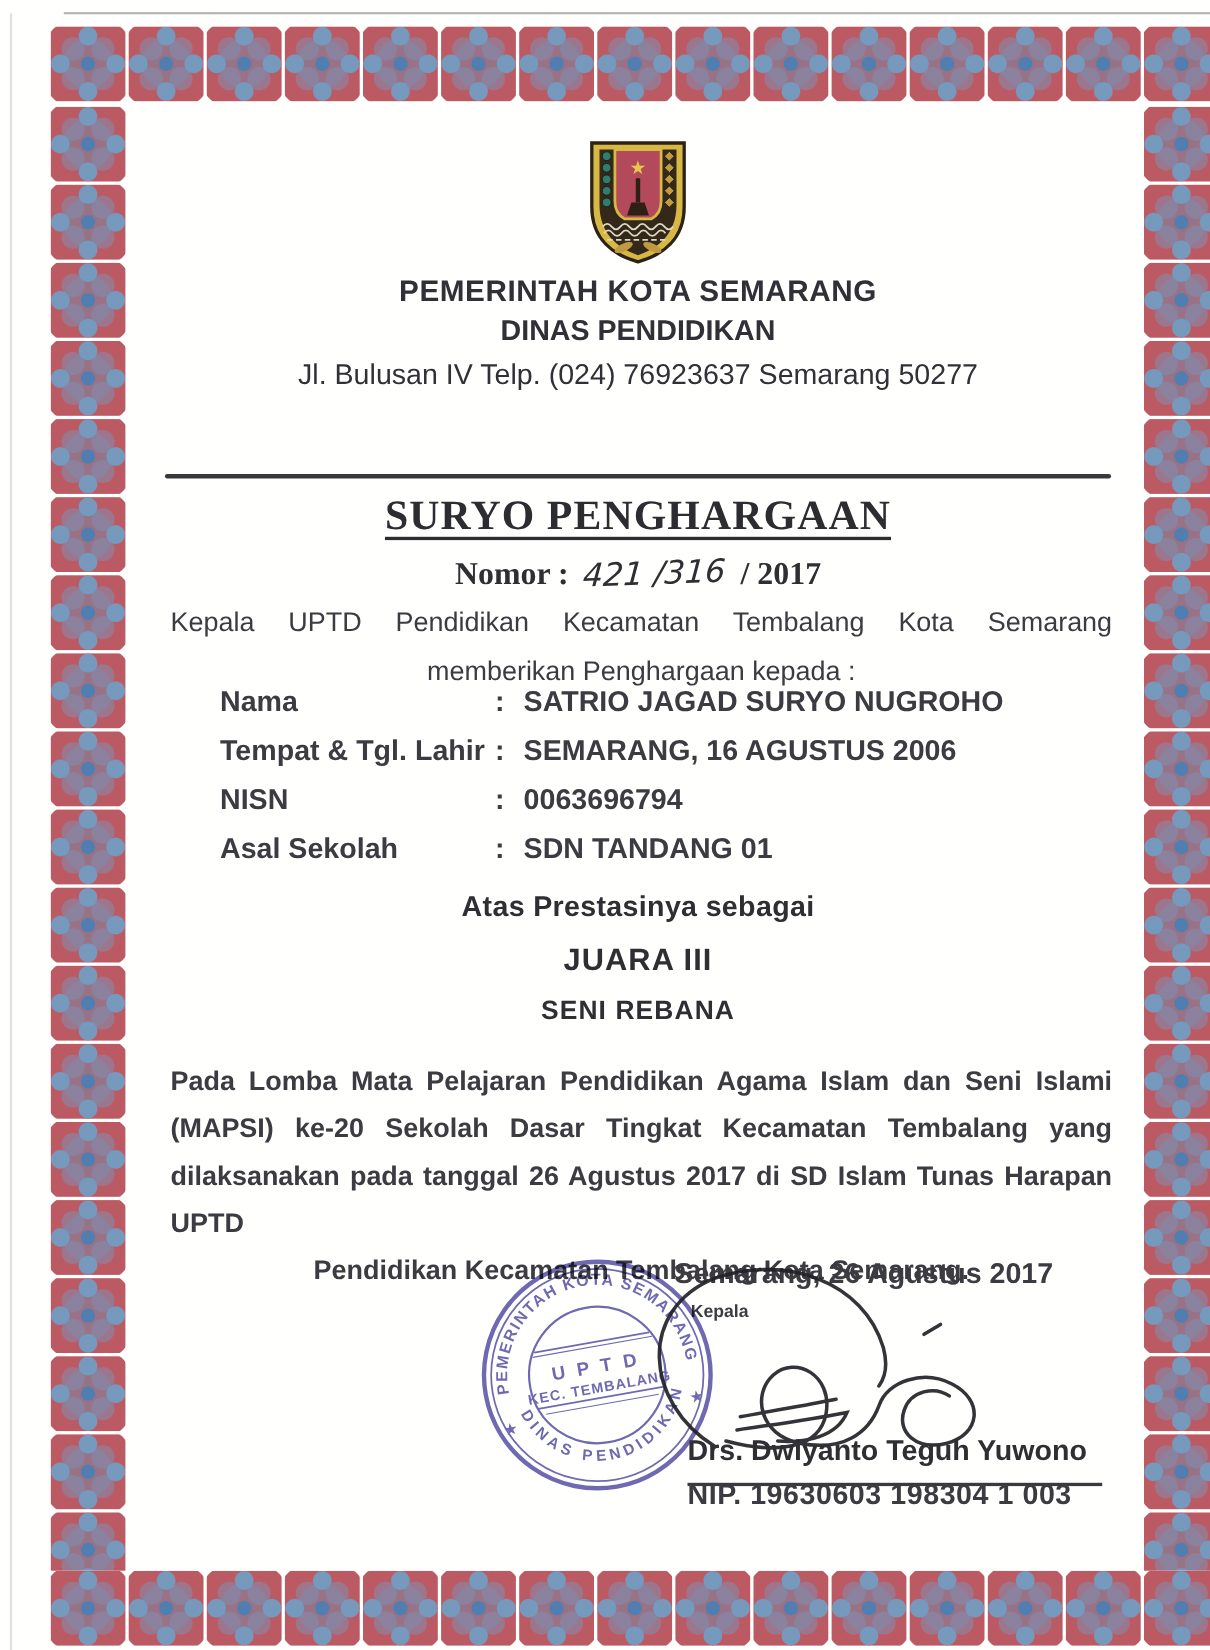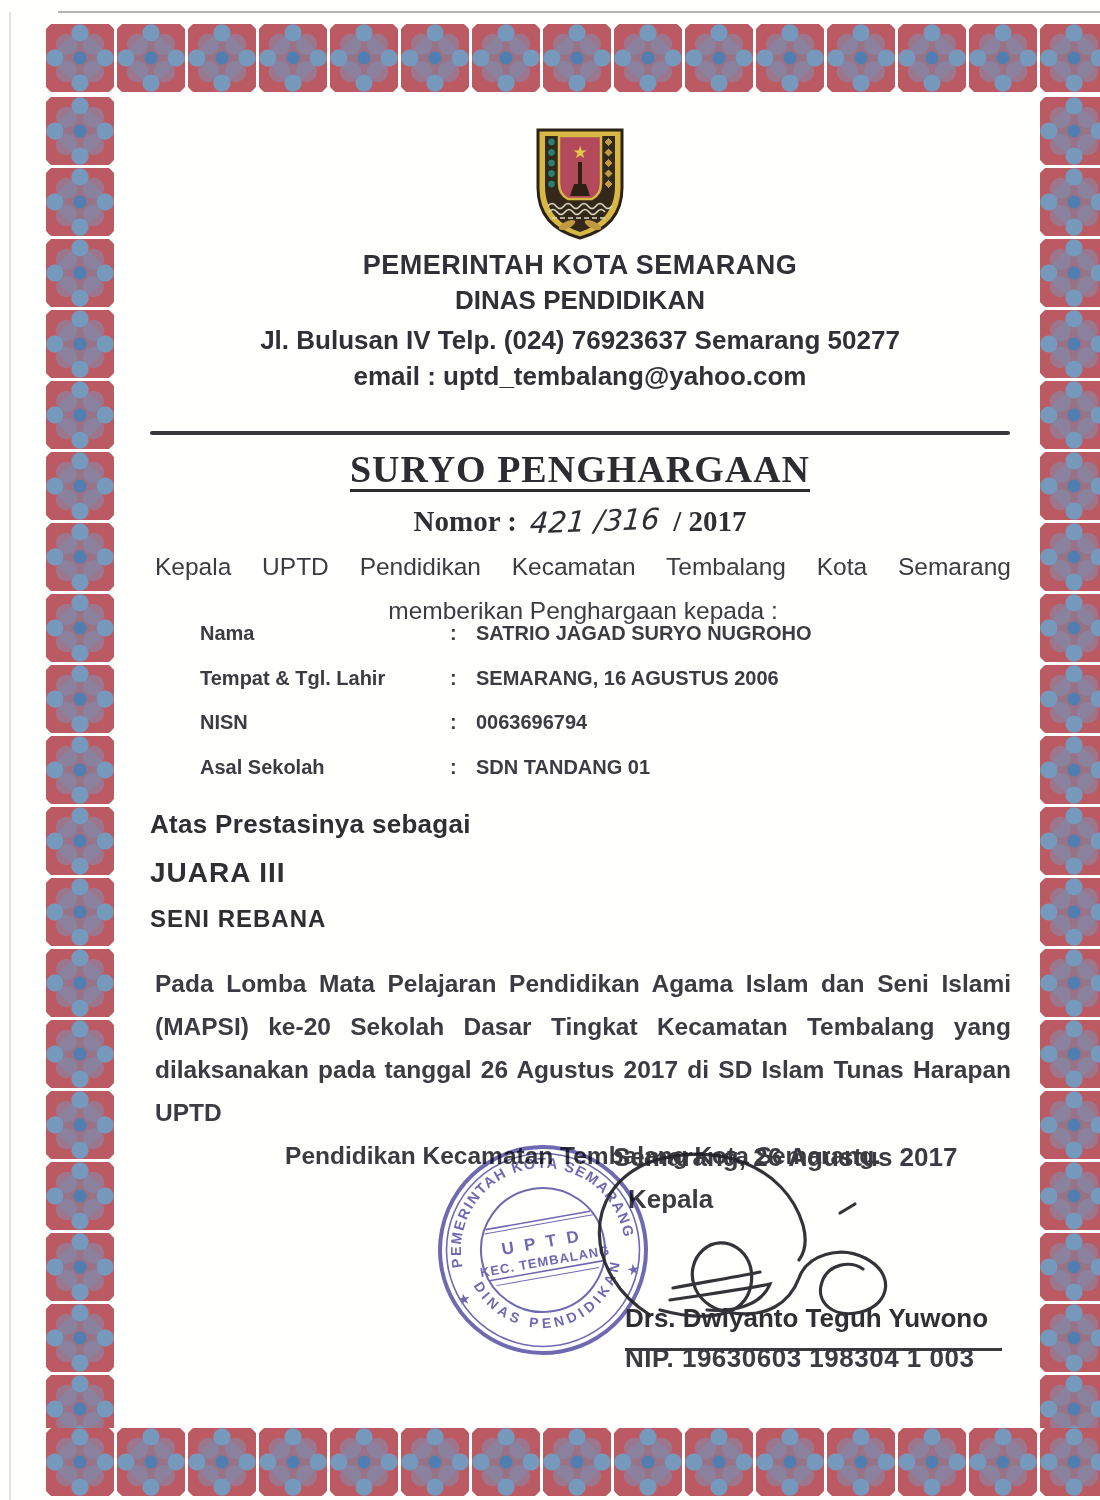--- a/index.html
+++ b/index.html
@@ -36,51 +36,51 @@
       radial-gradient(circle at 71% 29%, #c25862 0 24px, rgba(194,88,98,0) 25px),
       radial-gradient(circle at 29% 71%, #c25862 0 24px, rgba(194,88,98,0) 25px),
       radial-gradient(circle at 71% 71%, #c25862 0 24px, rgba(194,88,98,0) 25px);
   }
   
   .header{position:absolute;left:150px;top:126px;width:860px;text-align:center;color:#303036;}
   .logo{display:block;margin:0 auto 8px auto;}
   .h-line1{font-size:27px;font-weight:600;letter-spacing:.5px;}
   .h-line2{font-size:26px;font-weight:600;margin-top:4px;}
   .h-line3{font-size:30px;font-weight:800;letter-spacing:.3px;margin-top:3px;color:#27272b;}
-  .h-addr{font-size:26px;font-weight:700;margin-top:9px;}
+  .h-addr{font-size:26px;font-weight:400;margin-top:9px;}
   .h-email{font-size:26px;font-weight:600;margin-top:5px;}
   .rule{position:absolute;left:150px;top:431px;width:860px;height:4px;background:#38383c;border-radius:2px;}
   
   .title-block{position:absolute;left:150px;top:447px;width:860px;text-align:center;}
   .cert-title{
     font-family:"Liberation Serif", serif;font-size:38px;font-weight:700;letter-spacing:1px;color:#2c2c31;
     text-decoration:underline;text-underline-offset:7px;text-decoration-thickness:3px;
   }
   .nomor{margin-top:13px;font-family:"Liberation Serif", serif;font-size:29px;font-weight:700;color:#2e2e33;}
   .nomor-hand{
     font-family:"DejaVu Sans", sans-serif;font-style:italic;font-weight:400;font-size:29px;
     display:inline-block;transform:rotate(-2deg) skewX(-6deg);margin:0 6px;
   }
   
   .intro{position:absolute;left:155px;top:545px;width:856px;font-size:24.5px;font-weight:400;line-height:44px;}
   .jline{text-align:justify;text-align-last:justify;}
   .lline{text-align:center;}
-  .fields{position:absolute;left:200px;top:622px;width:812px;font-size:20px;font-weight:600;}
+  .fields{position:absolute;left:200px;top:622px;width:812px;font-size:26px;font-weight:600;}
   .field-row{display:flex;height:44.5px;align-items:flex-start;}
   .field-label{width:250px;flex:0 0 auto;}
   .field-colon{width:26px;flex:0 0 auto;}
   .field-value{flex:1;}
-  .achv{position:absolute;left:150px;top:809px;width:860px;font-weight:800;color:#2e2e33;}
+  .achv{position:absolute;left:150px;top:809px;width:860px;text-align:center;font-weight:800;color:#2e2e33;}
   .achv-intro{font-size:26px;letter-spacing:.3px;}
   .achv-rank{font-size:28px;margin-top:17px;letter-spacing:1px;}
   .achv-cat{font-size:24px;margin-top:16px;letter-spacing:1px;}
   .event{position:absolute;left:155px;top:962px;width:856px;font-size:24.5px;font-weight:600;line-height:43px;}
   
   .sig-date{position:absolute;left:613px;top:1142px;font-size:26px;font-weight:600;}
-  .sig-role{position:absolute;left:628px;top:1184px;font-size:26px;font-weight:600;}
+  .sig-role{position:absolute;left:628px;top:1184px;font-size:16px;font-weight:600;}
   .sig-name{
     position:absolute;left:625px;top:1303px;font-size:26px;font-weight:700;color:#2e2e33;
     border-bottom:3px solid #3a3a3e;padding:0 14px 14px 0;
   }
   .sig-nip{position:absolute;left:625px;top:1343px;font-size:26px;font-weight:600;letter-spacing:.5px;}
   .stamp{position:absolute;left:433px;top:1140px;width:220px;height:220px;transform:rotate(-10deg);opacity:.88;mix-blend-mode:multiply;}
   .signature-svg{position:absolute;left:555px;top:1140px;}
 </style>
 </head>
 <body>
@@ -193,21 +193,20 @@
         <path d="M14,80 q4,-5 8,0 t8,0 t8,0 t8,0 t8,0 t8,0 t8,0 t8,0"></path>
         <path d="M15,86 q4,-5 8,0 t8,0 t8,0 t8,0 t8,0 t8,0 t8,0"></path>
         <line x1="18" y1="92" x2="74" y2="92" stroke-dasharray="5,3"></line>
       </g>
       <ellipse cx="33" cy="99" rx="9" ry="3.5" transform="rotate(-25 33 99)" fill="#c09a40"></ellipse>
       <ellipse cx="59" cy="99" rx="9" ry="3.5" transform="rotate(25 59 99)" fill="#c09a40"></ellipse>
     </svg>
     <div class="h-line1">PEMERINTAH KOTA SEMARANG</div>
     <div class="h-line2">DINAS PENDIDIKAN</div>
     <div class="h-addr">Jl. Bulusan IV Telp. (024) 76923637 Semarang 50277</div>
-    <div class="h-email">email : uptd_tembalang@yahoo.com</div>
   </div>
 
   <div class="rule"></div>
 
   <div class="title-block">
     <div class="cert-title">SURYO PENGHARGAAN</div>
     <div class="nomor">
       <span>Nomor :</span>
       <span class="nomor-hand">421 /316</span>
       <span>/</span>

